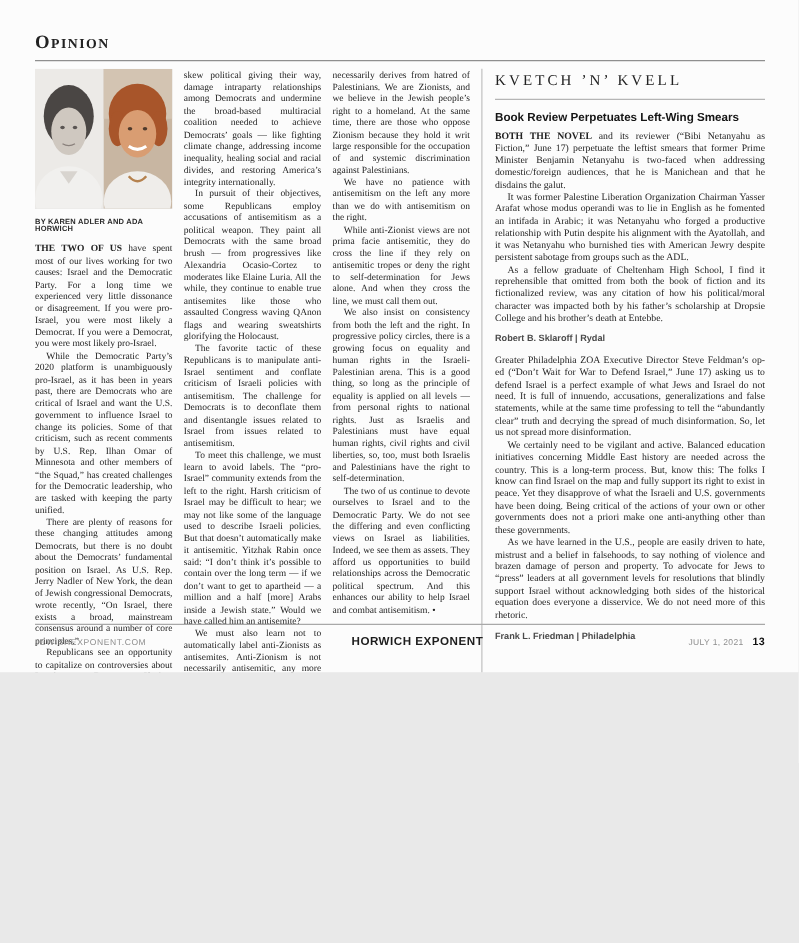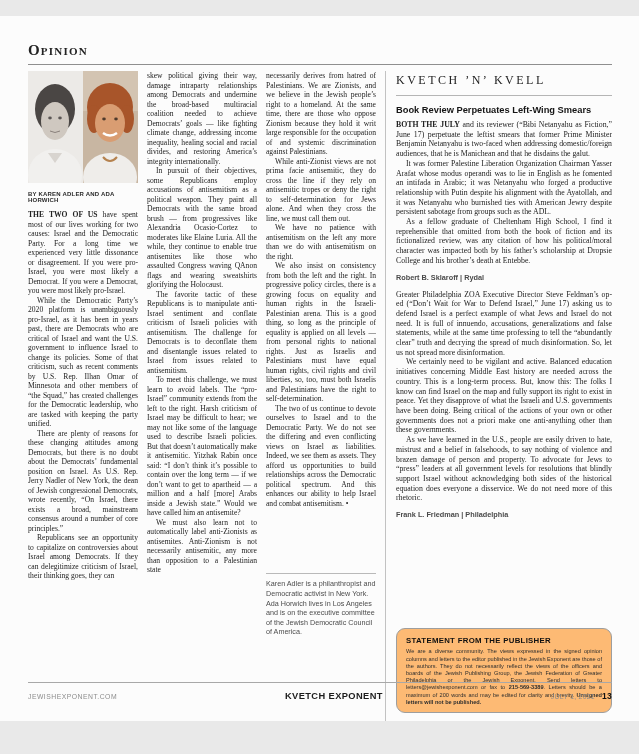--- a/index.html
+++ b/index.html
@@ -1,18 +1,18 @@
 <!DOCTYPE html>
 <html><head>
 <meta charset="utf-8">
 <style>
   * { margin:0; padding:0; box-sizing:border-box; }
   html,body { background:#e9e9e9; }
   .page {
-    position:relative; width:639px; height:705px; margin:16px auto;
+    position:relative; width:639px; height:538px; margin:0 auto;
     background:#fcfcfc; color:#1c1c1c; overflow:hidden;
     padding:26px 27px 0 28px;
     font-family:"Liberation Serif", serif;
   }
   
   .section-label {
     font-family:"Liberation Serif", serif; font-variant:small-caps;
     font-size:15px; font-weight:600; letter-spacing:1.2px; color:#222;
   }
   .masthead-rule { border-bottom:1.5px solid #8f8f8f; margin-top:5px; }
@@ -147,54 +147,54 @@
           <p>skew political giving their way, damage intraparty relationships among Democrats and undermine the broad-based multiracial coalition needed to achieve Democrats’ goals — like fighting climate change, addressing income inequality, healing social and racial divides, and restoring America’s integrity internationally.</p>
           <p class="indent">In pursuit of their objectives, some Republicans employ accusations of antisemitism as a political weapon. They paint all Democrats with the same broad brush — from progressives like Alexandria Ocasio-Cortez to moderates like Elaine Luria. All the while, they continue to enable true antisemites like those who assaulted Congress waving QAnon flags and wearing sweatshirts glorifying the Holocaust.</p>
           <p class="indent">The favorite tactic of these Republicans is to manipulate anti-Israel sentiment and conflate criticism of Israeli policies with antisemitism. The challenge for Democrats is to deconflate them and disentangle issues related to Israel from issues related to antisemitism.</p>
           <p class="indent">To meet this challenge, we must learn to avoid labels. The “pro-Israel” community extends from the left to the right. Harsh criticism of Israel may be difficult to hear; we may not like some of the language used to describe Israeli policies. But that doesn’t automatically make it antisemitic. Yitzhak Rabin once said: “I don’t think it’s possible to contain over the long term — if we don’t want to get to apartheid — a million and a half [more] Arabs inside a Jewish state.” Would we have called him an antisemite?</p>
           <p class="indent">We must also learn not to automatically label anti-Zionists as antisemites. Anti-Zionism is not necessarily antisemitic, any more than opposition to a Palestinian state</p>
         </div>
 
         <div class="col col3">
           <div class="text-wrap">
             <p>necessarily derives from hatred of Palestinians. We are Zionists, and we believe in the Jewish people’s right to a homeland. At the same time, there are those who oppose Zionism because they hold it writ large responsible for the occupation of and systemic discrimination against Palestinians.</p>
+            <p class="indent">We have no patience with antisemitism on the left any more than we do with antisemitism on the right.</p>
             <p class="indent">While anti-Zionist views are not prima facie antisemitic, they do cross the line if they rely on antisemitic tropes or deny the right to self-determination for Jews alone. And when they cross the line, we must call them out.</p>
-            <p class="indent">We have no patience with antisemitism on the left any more than we do with antisemitism on the right.</p>
             <p class="indent">We also insist on consistency from both the left and the right. In progressive policy circles, there is a growing focus on equality and human rights in the Israeli-Palestinian arena. This is a good thing, so long as the principle of equality is applied on all levels — from personal rights to national rights. Just as Israelis and Palestinians must have equal human rights, civil rights and civil liberties, so, too, must both Israelis and Palestinians have the right to self-determination.</p>
             <p class="indent">The two of us continue to devote ourselves to Israel and to the Democratic Party. We do not see the differing and even conflicting views on Israel as liabilities. Indeed, we see them as assets. They afford us opportunities to build relationships across the Democratic political spectrum. And this enhances our ability to help Israel and combat antisemitism. •</p>
           </div>
           <div class="bio">Karen Adler is a philanthropist and Democratic activist in New York. Ada Horwich lives in Los Angeles and is on the executive committee of the Jewish Democratic Council of America.</div>
         </div>
 
       </div>
     </section>
 
     <aside class="letters">
       <div class="letters-text">
         <h2 class="kvetch-title">KVETCH ’N’ KVELL</h2>
 
         <h3 class="letter-heading">Book Review Perpetuates Left-Wing Smears</h3>
-        <p><span class="lead">BOTH THE JULY</span><span> and its reviewer (“Bibi Netanyahu as Fiction,” June 17) perpetuate the leftist smears that former Prime Minister Benjamin Netanyahu is two-faced when addressing domestic/foreign audiences, that he is Manichean and that he disdains the galut.</span></p>
+        <p><span class="lead">BOTH THE NOVEL</span><span> and its reviewer (“Bibi Netanyahu as Fiction,” June 17) perpetuate the leftist smears that former Prime Minister Benjamin Netanyahu is two-faced when addressing domestic/foreign audiences, that he is Manichean and that he disdains the galut.</span></p>
         <p class="indent">It was former Palestine Liberation Organization Chairman Yasser Arafat whose modus operandi was to lie in English as he fomented an intifada in Arabic; it was Netanyahu who forged a productive relationship with Putin despite his alignment with the Ayatollah, and it was Netanyahu who burnished ties with American Jewry despite persistent sabotage from groups such as the ADL.</p>
         <p class="indent">As a fellow graduate of Cheltenham High School, I find it reprehensible that omitted from both the book of fiction and its fictionalized review, was any citation of how his political/moral character was impacted both by his father’s scholarship at Dropsie College and his brother’s death at Entebbe.</p>
         <div class="signature">Robert B. Sklaroff | Rydal</div>
 
         <p>Greater Philadelphia ZOA Executive Director Steve Feldman’s op-ed (“Don’t Wait for War to Defend Israel,” June 17) asking us to defend Israel is a perfect example of what Jews and Israel do not need. It is full of innuendo, accusations, generalizations and false statements, while at the same time professing to tell the “abundantly clear” truth and decrying the spread of much disinformation. So, let us not spread more disinformation.</p>
         <p class="indent">We certainly need to be vigilant and active. Balanced education initiatives concerning Middle East history are needed across the country. This is a long-term process. But, know this: The folks I know can find Israel on the map and fully support its right to exist in peace. Yet they disapprove of what the Israeli and U.S. governments have been doing. Being critical of the actions of your own or other governments does not a priori make one anti-anything other than these governments.</p>
         <p class="indent">As we have learned in the U.S., people are easily driven to hate, mistrust and a belief in falsehoods, to say nothing of violence and brazen damage of person and property. To advocate for Jews to “press” leaders at all government levels for resolutions that blindly support Israel without acknowledging both sides of the historical equation does everyone a disservice. We do not need more of this rhetoric.</p>
         <div class="signature">Frank L. Friedman | Philadelphia</div>
       </div>
 
       <div class="pub-box">
         <div class="pub-title">STATEMENT FROM THE PUBLISHER</div>
         <p class="pub-body"><span>We are a diverse community. The views expressed in the signed opinion columns and letters to the editor published in the Jewish Exponent are those of the authors. They do not necessarily reflect the views of the officers and boards of the Jewish Publishing Group, the Jewish Federation of Greater Philadelphia or the Jewish Exponent. Send letters to letters@jewishexponent.com or fax to </span><b>215-569-3389</b><span>. Letters should be a maximum of 200 words and may be edited for clarity and brevity. </span><b>Unsigned letters will not be published.</b></p>
       </div>
     </aside>
 
   </div>
 
   <footer class="footer">
     <span class="site">JEWISHEXPONENT.COM</span>
-    <span class="paper">KVETCH EXPONENT</span>
+    <span class="paper">HORWICH EXPONENT</span>
     <span class="date-wrap"><span>JULY 1, 2021</span><span class="pagenum">13</span></span>
   </footer>
 
 </div>
 
 </body></html>

